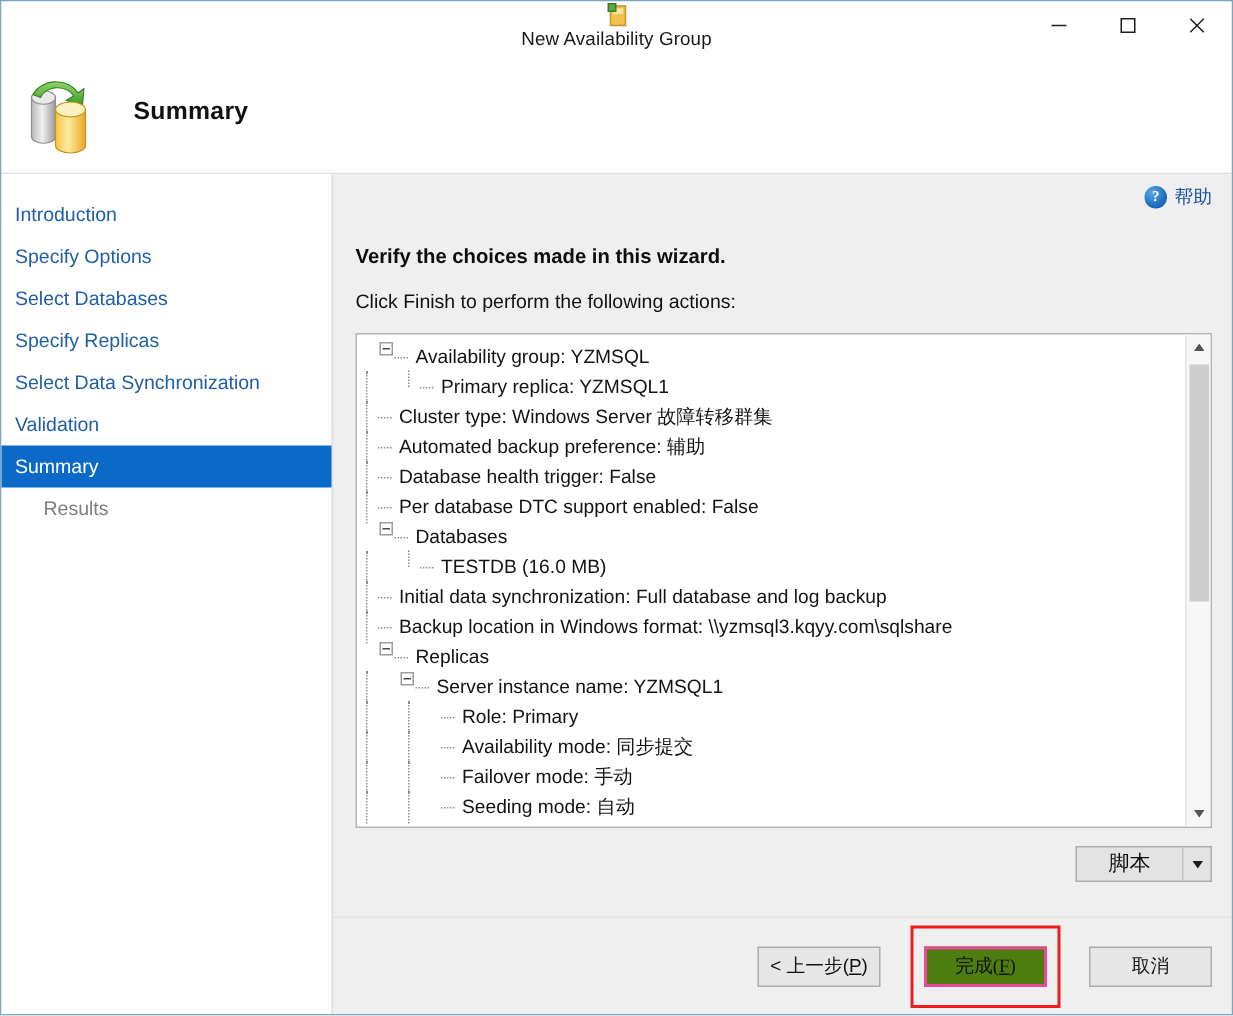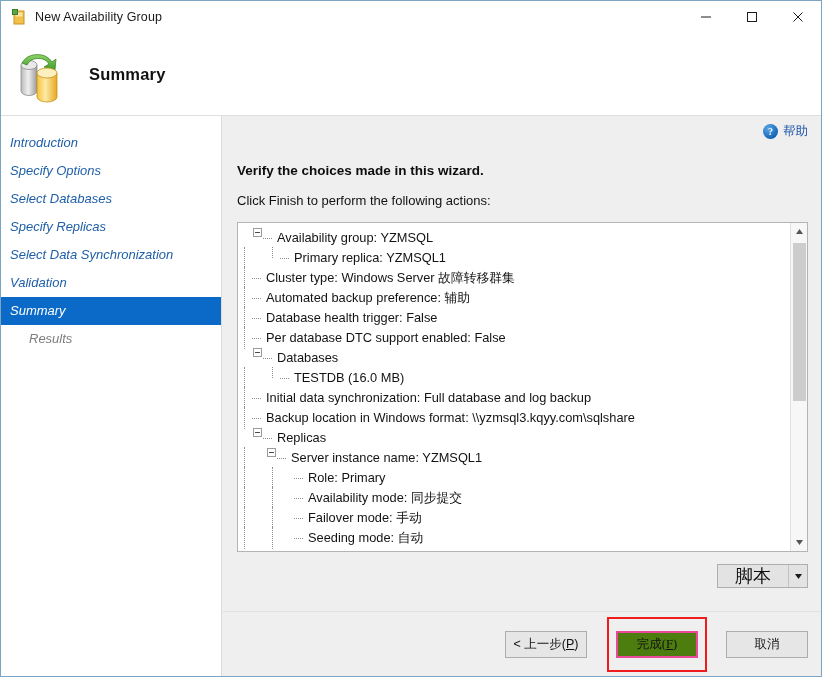--- a/index.html
+++ b/index.html
@@ -26,20 +26,21 @@
   }
 
   
   .titlebar {
     height: 32px;
     min-height: 32px;
     background: #ffffff;
     display: flex;
     align-items: center;
     position: relative;
+    flex-direction: column;
   }
   .title-icon {
     width: 18px;
     height: 18px;
     margin-left: 9px;
     margin-right: 7px;
     position: relative;
     flex: none;
   }
   .title-text {
@@ -106,21 +107,20 @@
     box-sizing: border-box;
   }
   .nav-item {
     height: 28px;
     line-height: 28px;
     padding-left: 9px;
     font-size: 13px;
     color: #1f5fa8;
     white-space: nowrap;
     box-sizing: border-box;
-    font-style: italic;
   }
   .nav-item.disabled { color: #7d7d7d; padding-left: 28px; }
   .nav-item.active {
     background: #0b6ac8;
     color: #ffffff;
   }
 
   
   .content {
     flex: 1;
@@ -312,21 +312,21 @@
     border: 1px solid #aeaeae;
     background: #e3e3e3;
     box-sizing: border-box;
     cursor: pointer;
   }
   .script-label {
     width: 70px;
     display: flex;
     align-items: center;
     justify-content: center;
-    font-size: 18px;
+    font-size: 14px;
     color: #0f0f0f;
   }
   .script-caret {
     width: 18px;
     border-left: 1px solid #c2c2c2;
     display: flex;
     align-items: center;
     justify-content: center;
     font-size: 8px;
     color: #1c1c1c;

